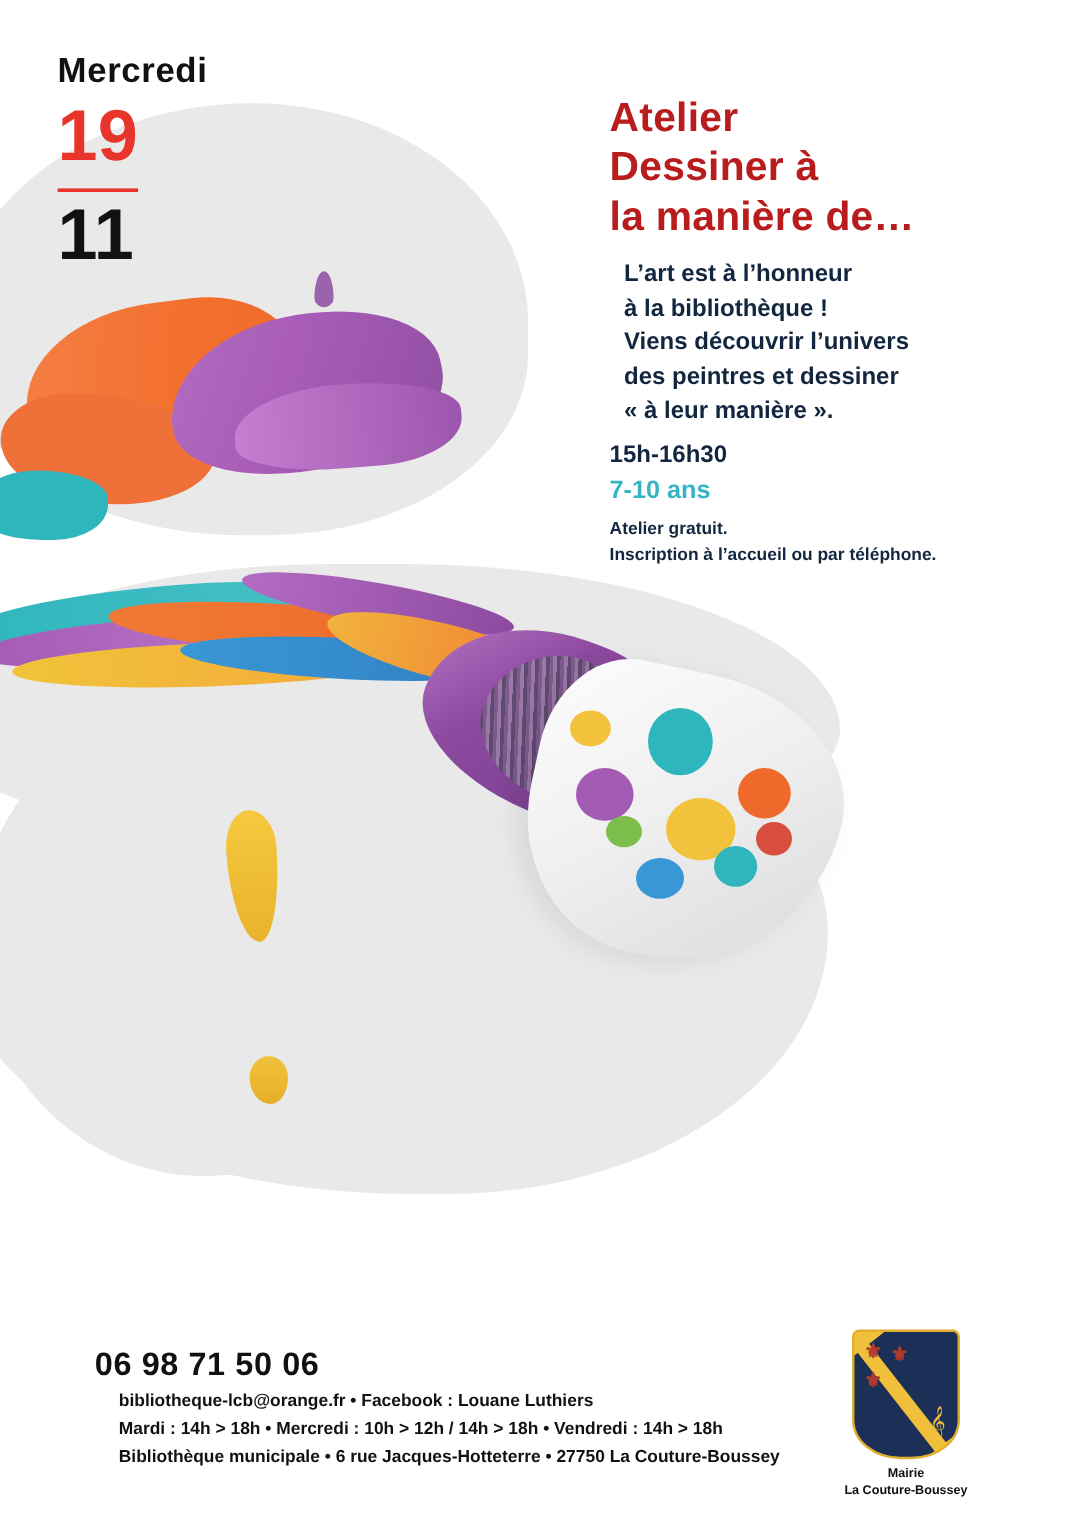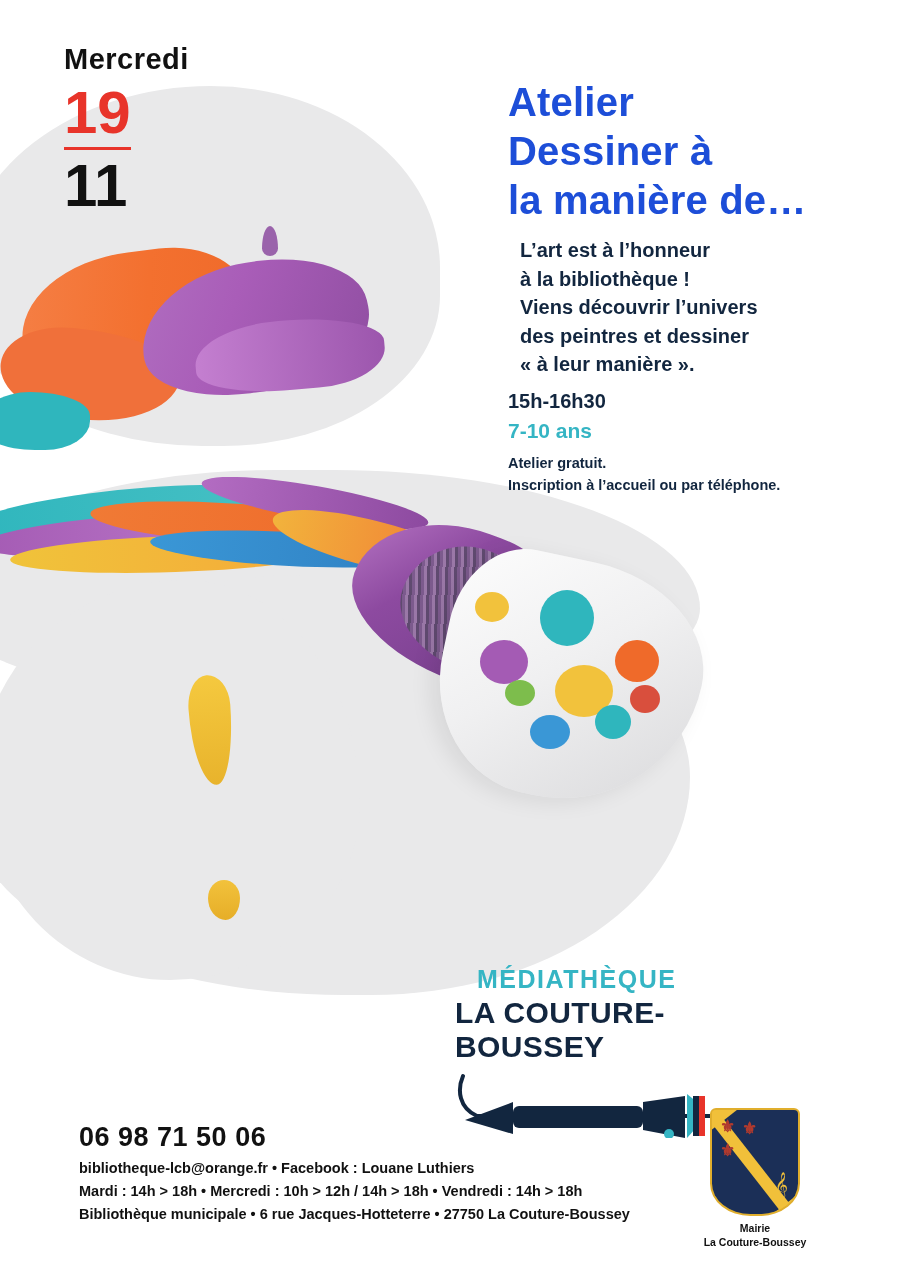--- a/index.html
+++ b/index.html
@@ -15,38 +15,38 @@
     position: relative;
     width: 900px;
     height: 1272px;
     overflow: hidden;
     background: #ffffff;
   }
 
   
   .date-block {
     position: absolute;
-    left: 64px;
+    left: 48px;
     top: 44px;
     z-index: 40;
   }
   .date-weekday {
     font-size: 29px;
     font-weight: 700;
     letter-spacing: 0.5px;
     color: #111111;
     line-height: 1.1;
   }
   .date-day {
     font-size: 60px;
     font-weight: 700;
     color: #e8342a;
     line-height: 0.95;
     margin-top: 8px;
-    padding-bottom: 6px;
+    padding-bottom: 16px;
     display: inline-block;
     border-bottom: 3px solid #e8342a;
   }
   .date-month {
     font-size: 60px;
     font-weight: 700;
     color: #111111;
     line-height: 1.0;
     margin-top: 6px;
   }
@@ -208,24 +208,24 @@
 
   
   .text-col {
     position: absolute;
     left: 508px;
     top: 78px;
     width: 360px;
     z-index: 50;
   }
   .title {
-    font-size: 40px;
+    font-size: 34px;
     font-weight: 700;
     line-height: 1.22;
-    color: #1d4ed8;
+    color: #b91c1c;
     letter-spacing: 0.2px;
     margin: 0 0 8px 0;
   }
   .body-text {
     font-size: 20px;
     font-weight: 600;
     line-height: 1.42;
     color: #12263f;
     margin: 12px;
   }
@@ -288,20 +288,21 @@
     font-size: 27px;
     font-weight: 700;
     color: #111;
     letter-spacing: 0.5px;
   }
   .f-line {
     font-size: 14.5px;
     font-weight: 600;
     color: #111;
     margin-top: 7px;
+    margin-left: 20px;
   }
 
   
   .crest-wrap {
     position: absolute;
     right: 80px;
     top: 1108px;
     width: 130px;
     text-align: center;
     z-index: 50;
@@ -420,36 +421,20 @@
       <div>« à leur manière ».</div>
     </div>
     <div class="time">15h-16h30</div>
     <div class="ages">7-10 ans</div>
     <div class="note">
       <div>Atelier gratuit.</div>
       <div>Inscription à l’accueil ou par téléphone.</div>
     </div>
   </div>
 
-  <div class="logo">
-    <div class="logo-top">MÉDIATHÈQUE</div>
-    <div class="logo-main">LA COUTURE-BOUSSEY</div>
-    <div class="logo-art">
-      <svg width="350" height="70" viewBox="0 0 350 70" xmlns="http://www.w3.org/2000/svg">
-        <path d="M8 8 C 2 22, 4 40, 22 48 L 300 48" stroke="#12263f" stroke-width="4" fill="none" stroke-linecap="round"></path>
-        <path d="M10 52 L 58 34 L 58 66 Z" fill="#12263f"></path>
-        <rect x="58" y="38" width="130" height="22" rx="6" fill="#12263f"></rect>
-        <path d="M188 34 L 230 28 L 230 70 L 188 62 Z" fill="#12263f"></path>
-        <path d="M232 26 q 26 18 0 44 z" fill="#35b5c4"></path>
-        <circle cx="214" cy="66" r="5" fill="#35b5c4"></circle>
-        <rect x="238" y="28" width="6" height="40" fill="#12263f"></rect>
-        <rect x="244" y="28" width="6" height="40" fill="#e8342a"></rect>
-      </svg>
-    </div>
-  </div>
 
   <div class="footer">
     <div class="phone">06 98 71 50 06</div>
     <div class="f-line">bibliotheque-lcb@orange.fr • Facebook : Louane Luthiers</div>
     <div class="f-line">Mardi : 14h &gt; 18h • Mercredi : 10h &gt; 12h / 14h &gt; 18h • Vendredi : 14h &gt; 18h</div>
     <div class="f-line">Bibliothèque municipale • 6 rue Jacques-Hotteterre • 27750 La Couture-Boussey</div>
   </div>
 
   <div class="crest-wrap">
     <div class="crest">

